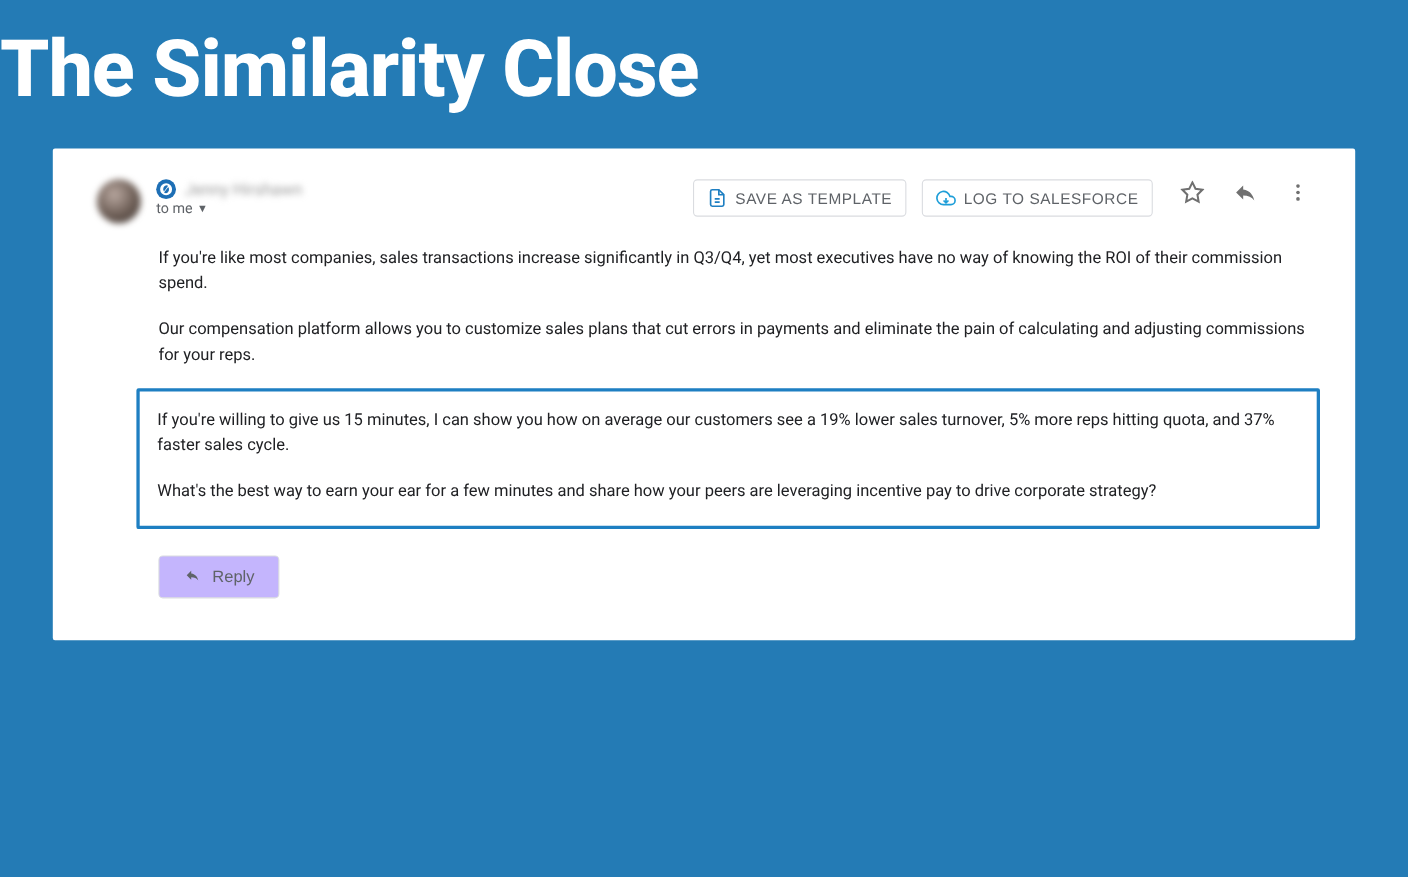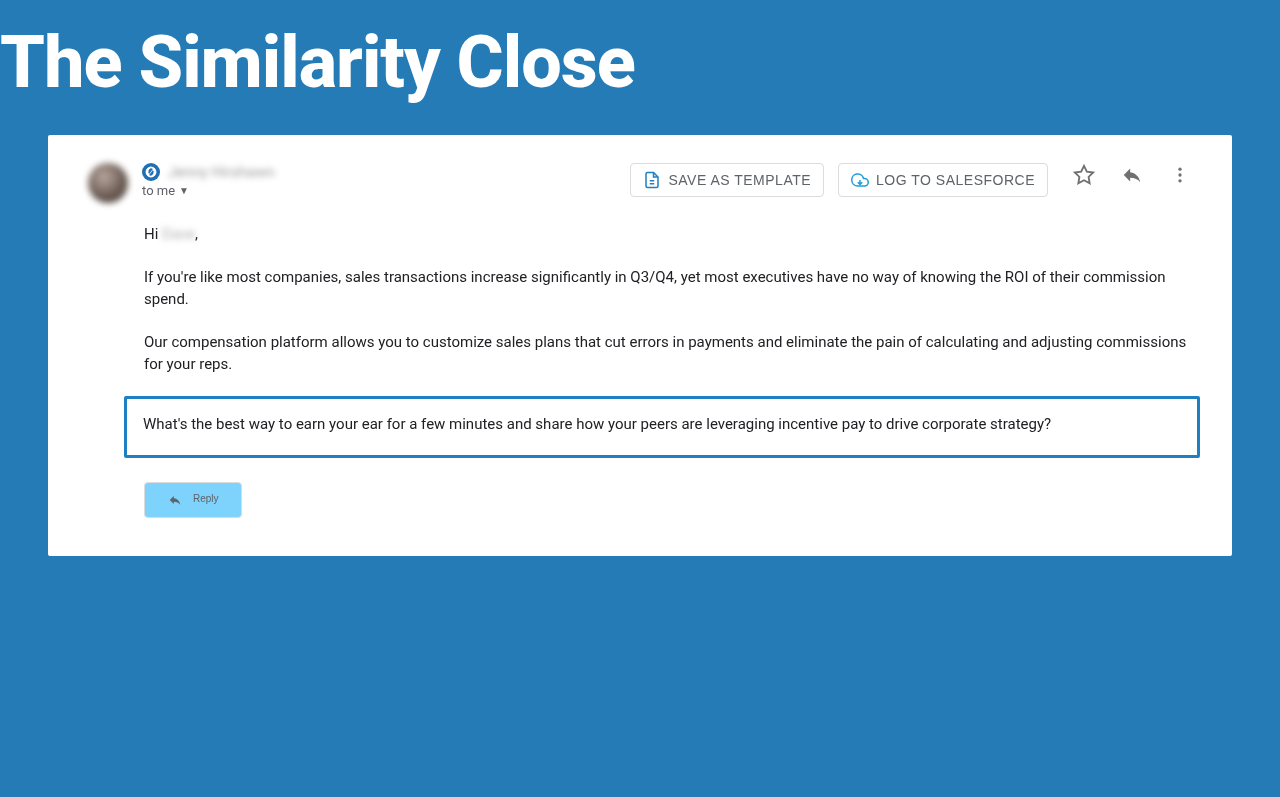--- a/index.html
+++ b/index.html
@@ -143,24 +143,24 @@
       margin-left: 56px;
       display: flex;
       gap: 14px;
       margin-top: 8px;
     }
     .footer-btn {
       display: flex;
       align-items: flex-start;
       gap: 10px;
       border: 1px solid #dadce0;
-      background: #7dd3fc;
+      background: #c4b5fd;
       border-radius: 4px;
       padding: 10px 22px;
-      font-size: 10px;
+      font-size: 15px;
       color: #5f6368;
       cursor: pointer;
     }
     .footer-btn svg {
       width: 16px;
       height: 14px;
     }
   </style>
 </head>
 <body>
@@ -224,28 +224,26 @@
         <svg viewBox="0 0 24 24" width="20" height="20" fill="#707070">
           <circle cx="12" cy="5" r="2"></circle>
             <circle cx="12" cy="12" r="2"></circle>
             <circle cx="12" cy="19" r="2"></circle>
         </svg>
       </span>
     </div>
   </div>
 
   <div class="email-body">
-    <p>
-      <span>Hi </span><span class="greeting-blur">Dave</span><span>,</span>
-    </p>
 
     <p>If you're like most companies, sales transactions increase significantly in Q3/Q4, yet most executives have no way of knowing the ROI of their commission spend.</p>
     <p>Our compensation platform allows you to customize sales plans that cut errors in payments and eliminate the pain of calculating and adjusting commissions for your reps.</p>
 
     <div class="highlight-box">
+      <p>If you're willing to give us 15 minutes, I can show you how on average our customers see a 19% lower sales turnover, 5% more reps hitting quota, and 37% faster sales cycle.</p>
       <p>What's the best way to earn your ear for a few minutes and share how your peers are leveraging incentive pay to drive corporate strategy?</p>
     </div>
   </div>
 
   <div class="email-footer">
     <button class="footer-btn">
       <svg viewBox="0 0 24 24" fill="#5f6368">
         <path d="M10 9V5l-7 7 7 7v-4.1c5 0 8.5 1.6 11 5.1-1-5-4-10-11-11z"></path>
       </svg>
       <span>Reply</span>

